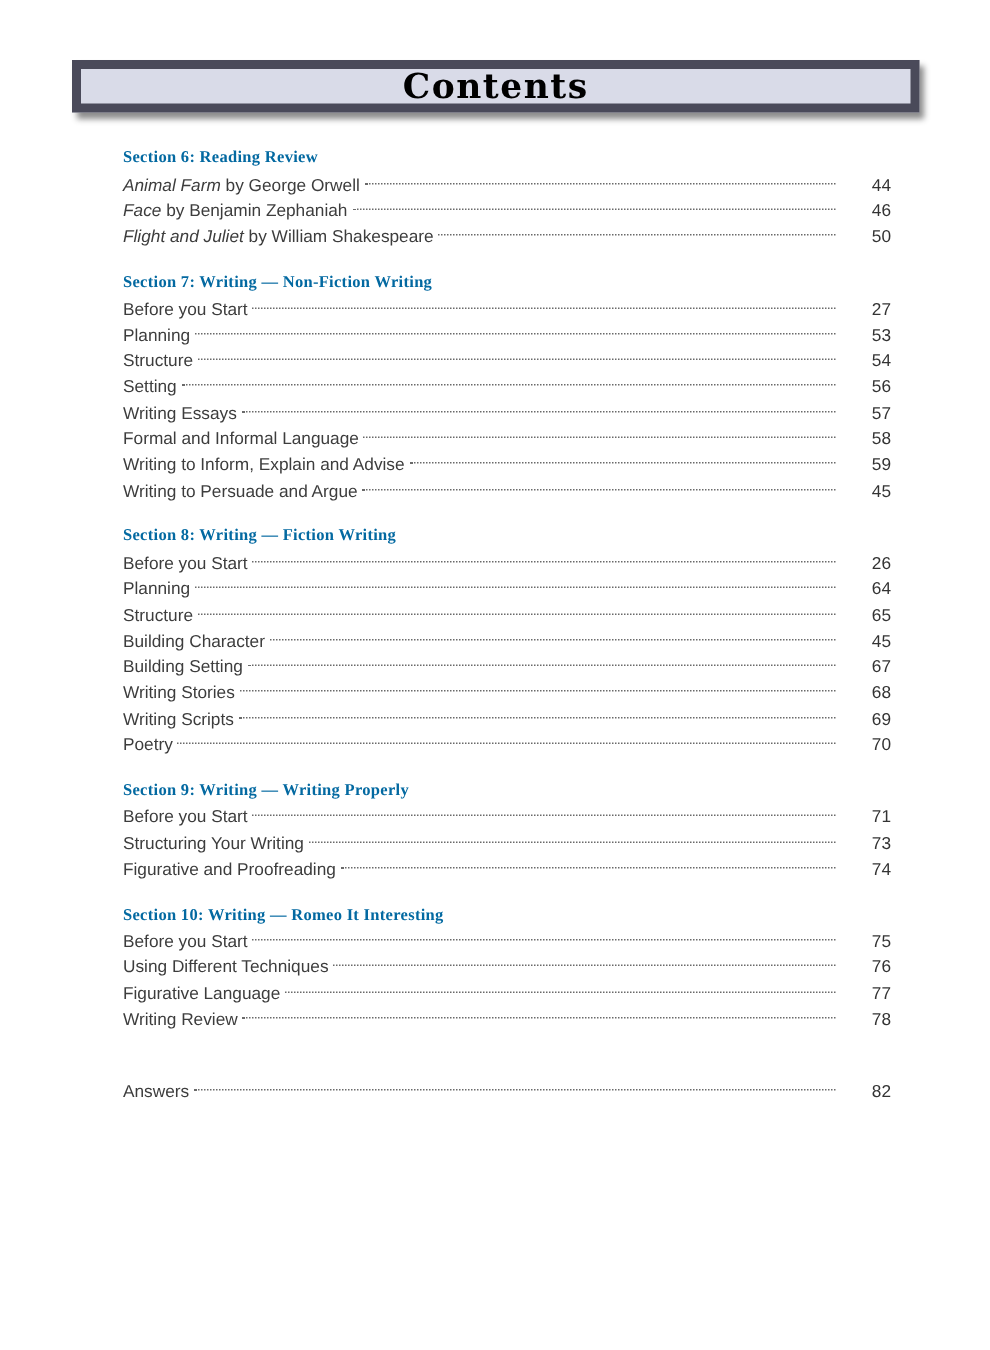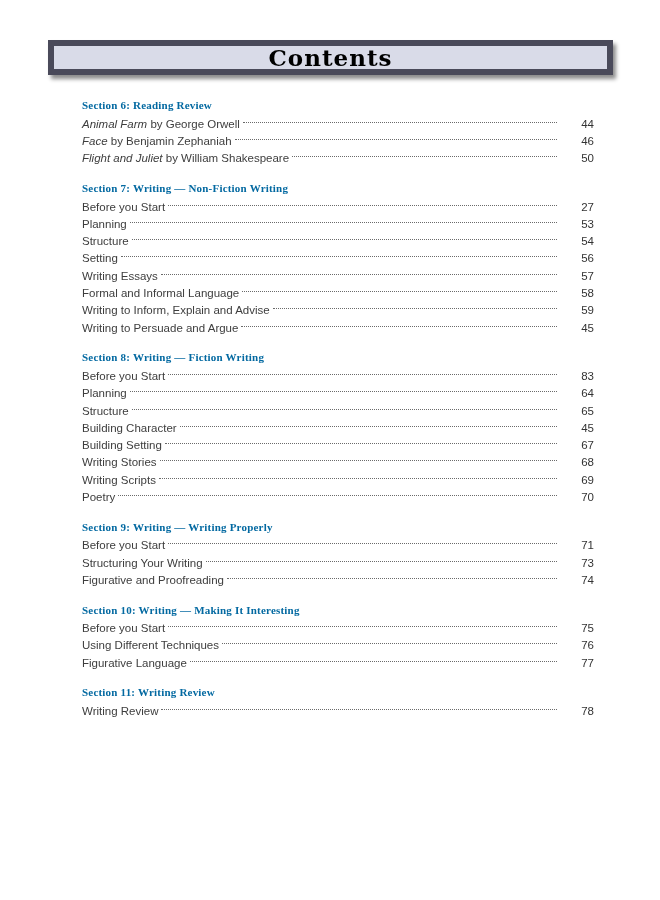--- a/index.html
+++ b/index.html
@@ -137,21 +137,21 @@
             <span class="toc-title"><span>Writing to Persuade and Argue</span></span>
             <span class="leader" style="border-bottom-color: rgb(106, 106, 106);"></span>
             <span class="toc-page">45</span>
           </div>
         </div>
         <div class="section-block">
           <div class="section-heading">Section 8: Writing — Fiction Writing</div>
           <div class="toc-row">
             <span class="toc-title"><span>Before you Start</span></span>
             <span class="leader" style="border-bottom-color: rgb(106, 106, 106);"></span>
-            <span class="toc-page">83</span>
+            <span class="toc-page">26</span>
           </div>
           <div class="toc-row">
             <span class="toc-title"><span>Planning</span></span>
             <span class="leader" style="border-bottom-color: rgb(106, 106, 106);"></span>
             <span class="toc-page">64</span>
           </div>
           <div class="toc-row">
             <span class="toc-title"><span>Structure</span></span>
             <span class="leader" style="border-bottom-color: rgb(106, 106, 106);"></span>
             <span class="toc-page">65</span>
@@ -194,40 +194,46 @@
             <span class="leader" style="border-bottom-color: rgb(106, 106, 106);"></span>
             <span class="toc-page">73</span>
           </div>
           <div class="toc-row">
             <span class="toc-title"><span>Figurative and Proofreading</span></span>
             <span class="leader" style="border-bottom-color: rgb(106, 106, 106);"></span>
             <span class="toc-page">74</span>
           </div>
         </div>
         <div class="section-block">
-          <div class="section-heading">Section 10: Writing — Making It Interesting</div>
+          <div class="section-heading">Section 10: Writing — Romeo It Interesting</div>
           <div class="toc-row">
             <span class="toc-title"><span>Before you Start</span></span>
             <span class="leader" style="border-bottom-color: rgb(106, 106, 106);"></span>
             <span class="toc-page">75</span>
           </div>
           <div class="toc-row">
             <span class="toc-title"><span>Using Different Techniques</span></span>
             <span class="leader" style="border-bottom-color: rgb(106, 106, 106);"></span>
             <span class="toc-page">76</span>
           </div>
           <div class="toc-row">
             <span class="toc-title"><span>Figurative Language</span></span>
             <span class="leader" style="border-bottom-color: rgb(106, 106, 106);"></span>
             <span class="toc-page">77</span>
           </div>
         </div>
         <div class="section-block">
-          <div class="section-heading">Section 11: Writing Review</div>
           <div class="toc-row">
             <span class="toc-title"><span>Writing Review</span></span>
             <span class="leader" style="border-bottom-color: rgb(106, 106, 106);"></span>
             <span class="toc-page">78</span>
           </div>
+        </div>
+      </div>
+    <div id="answers-container" class="answers-wrap">
+        <div class="toc-row">
+          <span class="toc-title"><span>Answers</span></span>
+          <span class="leader" style="border-bottom-color: rgb(106, 106, 106);"></span>
+          <span class="toc-page">82</span>
         </div>
       </div>
   </div>
 </div>
 
 </body></html>

